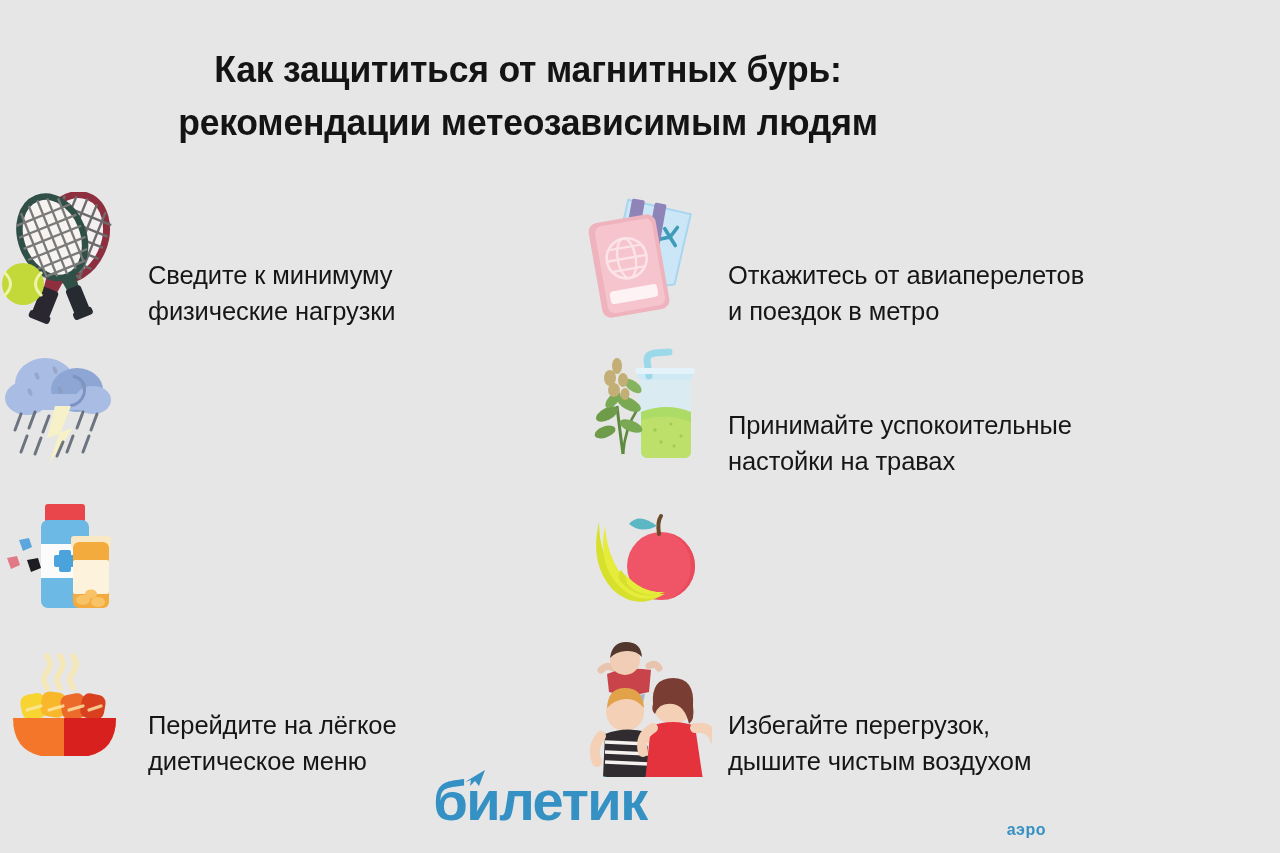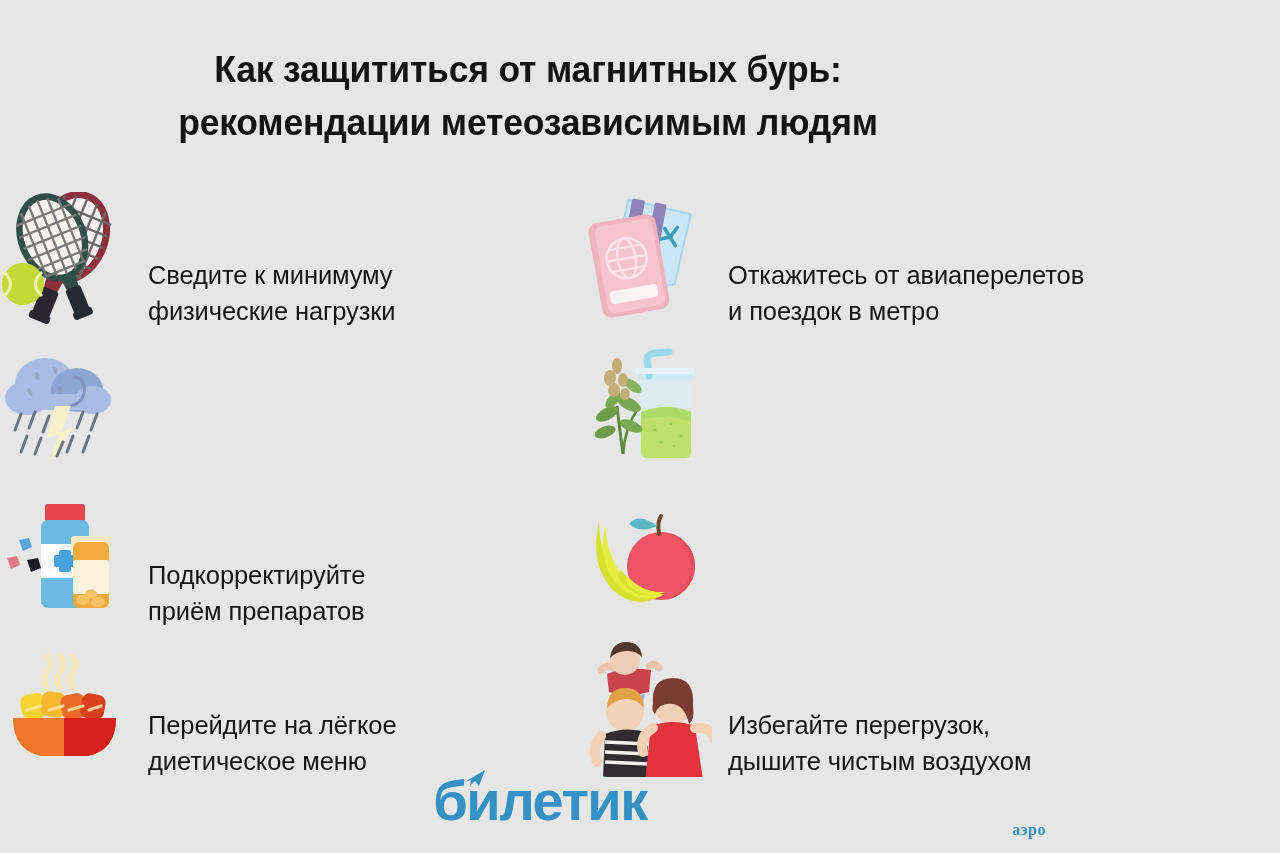--- a/index.html
+++ b/index.html
@@ -95,21 +95,20 @@
     color: #3590c4;
   }
   .logo-sub {
     font-size: 16px;
     font-weight: bold;
     color: #3590c4;
     letter-spacing: 0.5px;
     align-self: flex-end;
     margin-right: 10px;
     margin-top: -6px;
-    font-family: Liberation Serif, serif;
   }
 </style>
 </head>
 <body>
 
 <div class="page">
 
   <div class="title">
     <span class="title-line">Как защититься от магнитных бурь:</span>
     <span class="title-line">рекомендации метеозависимым людям</span>
@@ -262,20 +261,22 @@
                 <ellipse cx="40" cy="24" rx="5" ry="8"></ellipse>
                 <ellipse cx="33" cy="36" rx="6" ry="8"></ellipse>
                 <ellipse cx="46" cy="38" rx="5" ry="7"></ellipse>
                 <ellipse cx="37" cy="48" rx="6" ry="7"></ellipse>
                 <ellipse cx="48" cy="52" rx="4.5" ry="6"></ellipse>
               </g>
             </g>
           </g>
         </svg>
       </div>
+      <div class="tip-text">Принимайте успокоительные
+настойки на травах</div>
     </div>
 
     <div class="tip">
       <div class="tip-icon">
         <svg width="135" height="135" viewBox="0 0 135 135">
           <g>
             <rect x="48" y="12" width="40" height="18" rx="3" fill="#e8464a"></rect>
             <rect x="44" y="28" width="48" height="88" rx="7" fill="#6bb9e4"></rect>
             <rect x="44" y="52" width="48" height="34" fill="#fbfbfb"></rect>
             <g fill="#4aa3dd">
@@ -289,22 +290,20 @@
               <ellipse cx="86" cy="108" rx="7" ry="5"></ellipse>
               <ellipse cx="101" cy="110" rx="7" ry="5"></ellipse>
               <ellipse cx="94" cy="102" rx="6" ry="4.5"></ellipse>
             </g>
             <path d="M22,48 l10,-2 3,9 -9,4 z" fill="#5aa6dd"></path>
             <path d="M10,66 l10,-2 3,9 -9,4 z" fill="#e07a86"></path>
             <path d="M30,68 l11,-2 3,10 -10,4 z" fill="#1c1c22"></path>
           </g>
         </svg>
       </div>
-      <div class="tip-text">Подкорректируйте
-приём препаратов</div>
     </div>
 
     <div class="tip">
       <div class="tip-icon">
         <svg width="135" height="135" viewBox="0 0 135 135">
           <g>
             <circle cx="84" cy="74" r="34" fill="#ef5566"></circle>
             <path d="M84,40 a34,34 0 0 1 0,68 a30,34 0 0 0 0,-68" fill="#e94a5c"></path>
             <path d="M82,42 q-2,-12 2,-18" stroke="#6b4a2a" stroke-width="4" fill="none" stroke-linecap="round"></path>
             <path d="M80,34 q-18,-14 -28,-2 q12,10 28,2" fill="#5bb7c4"></path>

